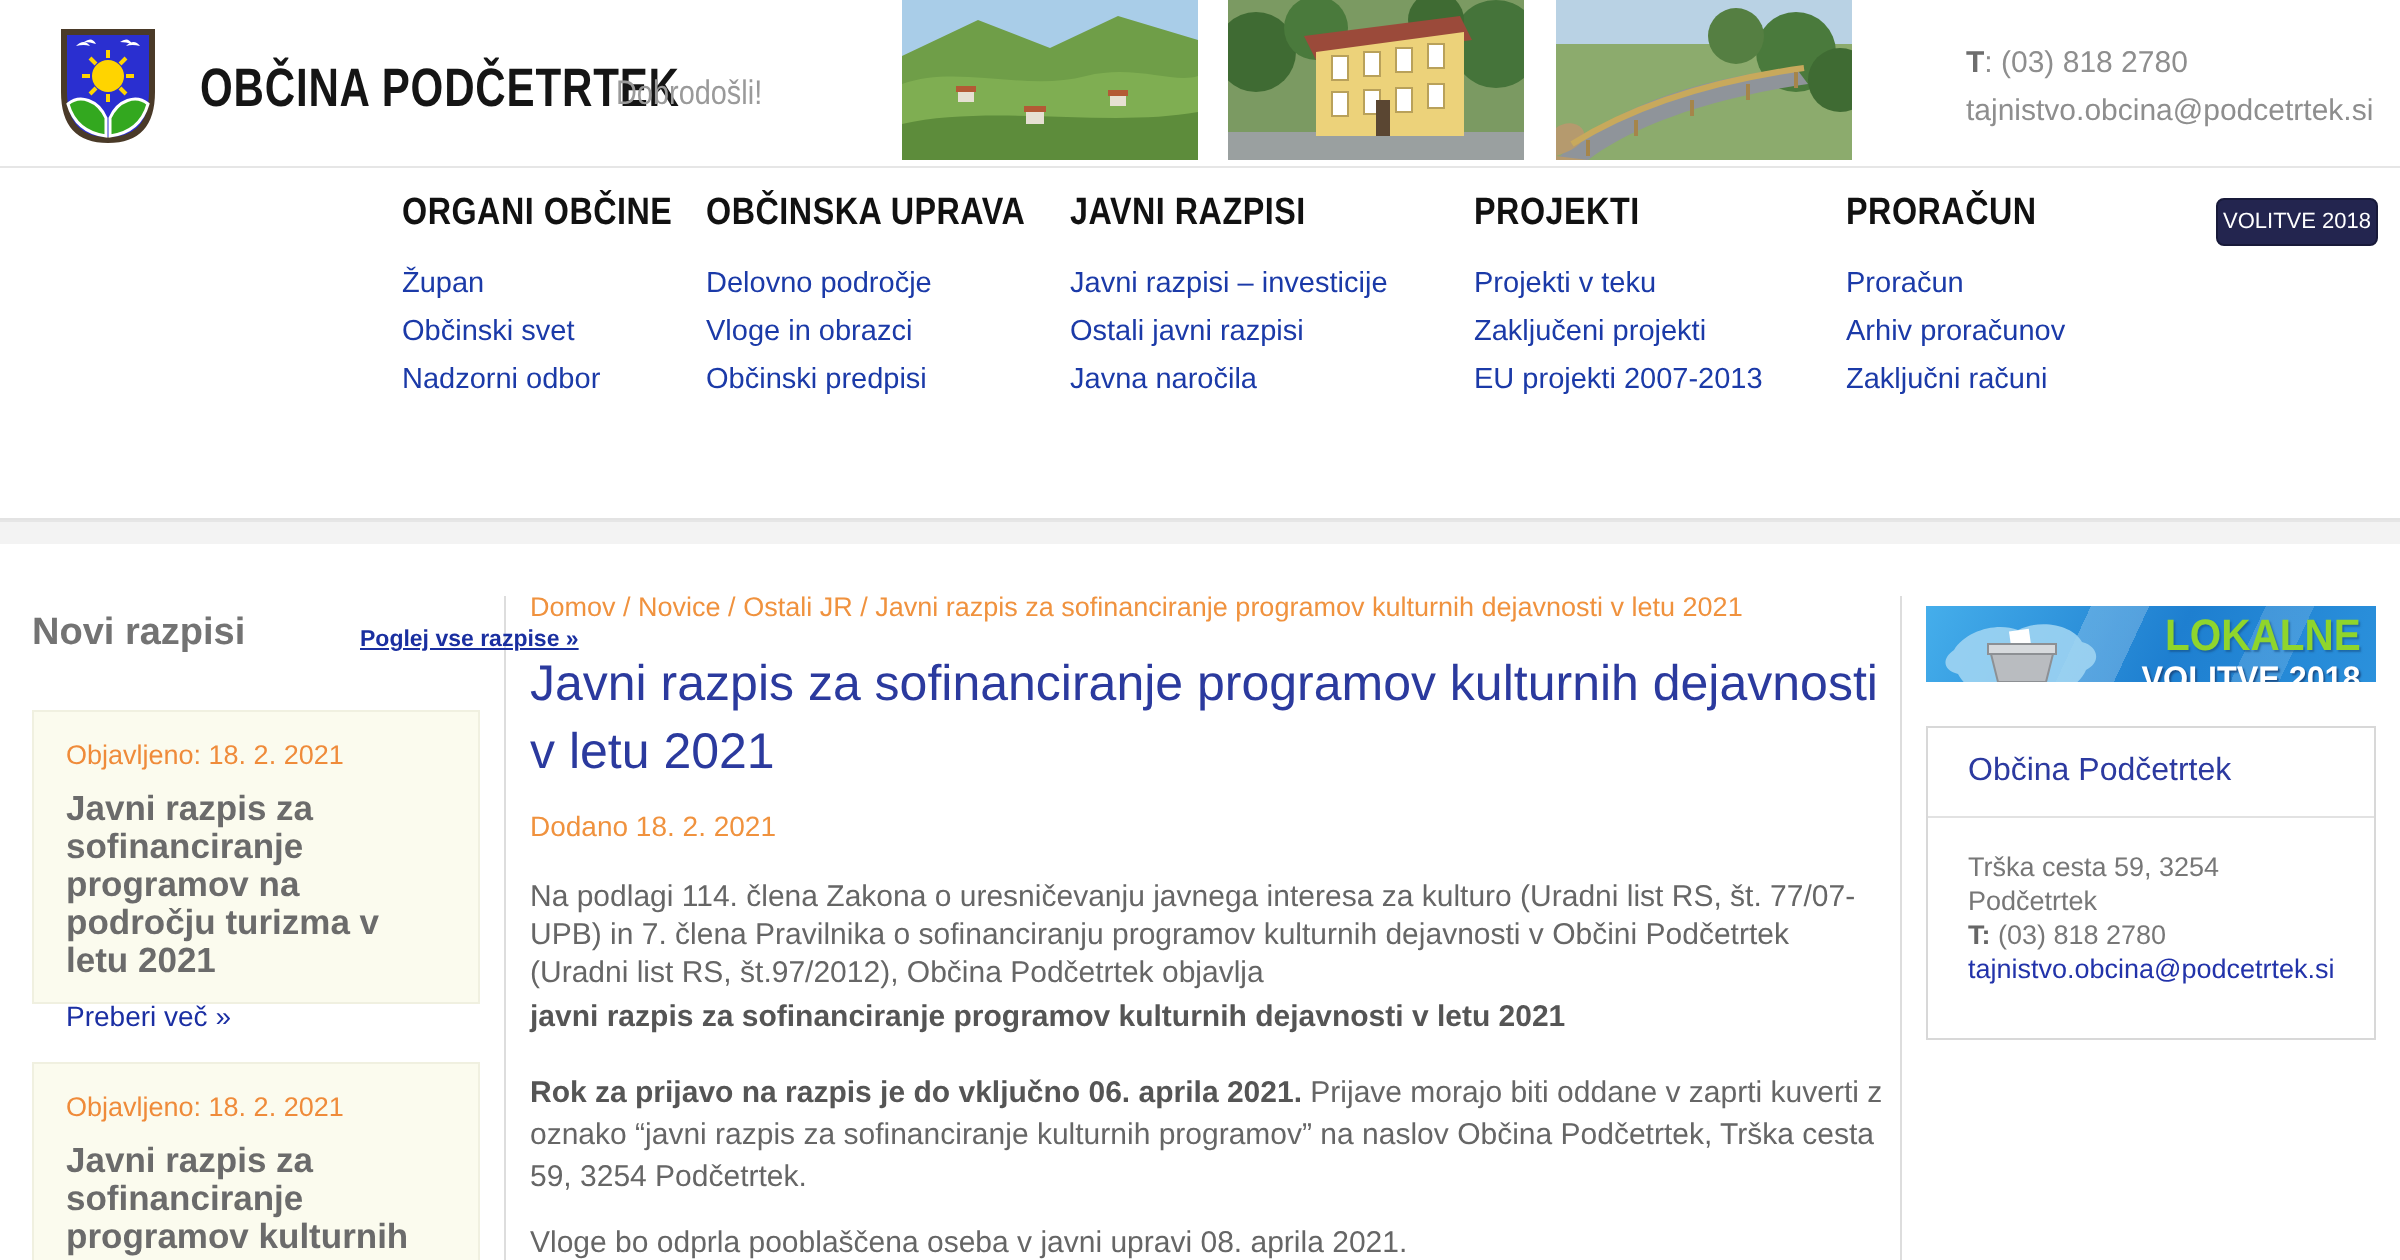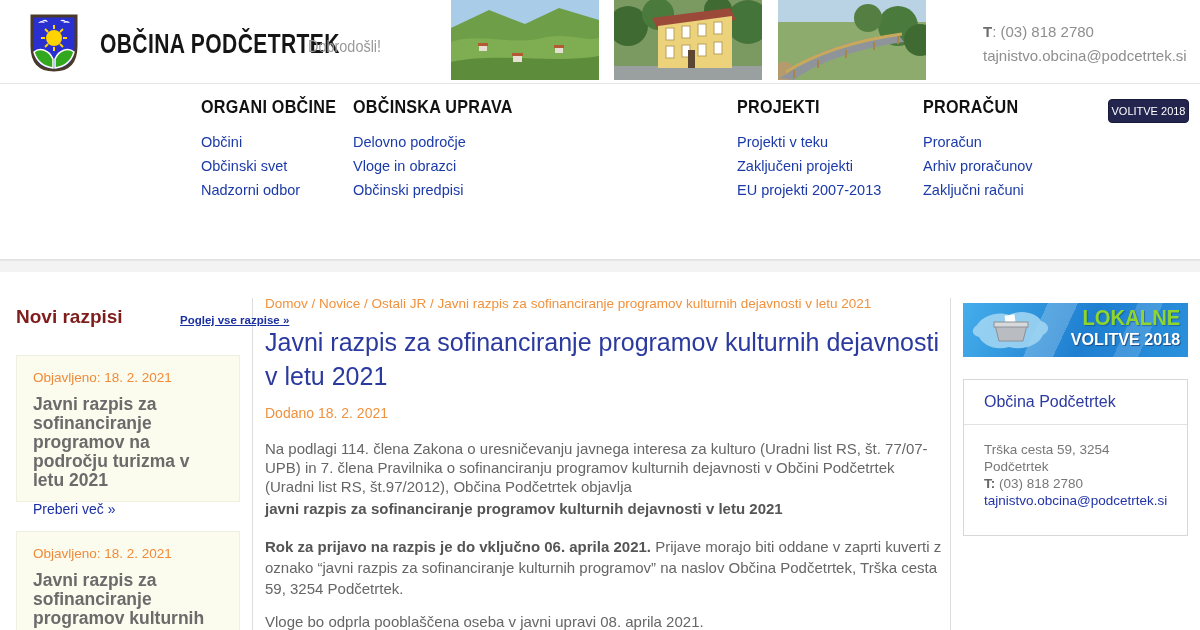--- a/index.html
+++ b/index.html
@@ -25,21 +25,21 @@
   .nav-col a{display:block;font-size:14.5px;color:#1b3aa8;text-decoration:none;line-height:24px;white-space:nowrap;}
   .c0{left:33px;} .c1{left:201px;} .c2{left:353px;} .c3{left:535px;} .c4{left:737px;} .c5{left:923px;}
   .volitve-btn{position:absolute;left:1108px;top:15px;width:79px;height:22px;background:#23254f;border:1px solid #181a3a;border-radius:4px;color:#fff;font-size:11px;line-height:22px;text-align:center;cursor:pointer;white-space:nowrap;}
 
   .band{position:absolute;top:260px;left:0;width:1200px;height:11px;background:#f3f3f3;border-top:1px solid #e6e6e6;}
 
   .vdiv{position:absolute;top:298px;width:1px;height:332px;background:#ddd;}
   .vd1{left:252px;} .vd2{left:950px;}
 
   
-  .sb-title{position:absolute;left:16px;top:306px;font-size:19px;font-weight:bold;color:#7f1d1d;}
+  .sb-title{position:absolute;left:16px;top:306px;font-size:19px;font-weight:bold;color:#737373;}
   .sb-viewall{position:absolute;left:152px;top:314px;width:88px;text-align:right;font-size:11.5px;font-weight:bold;color:#1a2fa0;text-decoration:underline;white-space:nowrap;padding-left:28px;}
   .news-card{position:absolute;left:16px;width:224px;background:#fbfbee;border:1px solid #f0f0e0;box-sizing:border-box;padding:14px 16px;}
   .nc1{top:355px;height:147px;}
   .nc2{top:531px;height:160px;}
   .news-date{font-size:13.5px;color:#ef8b3a;margin:0 0 10px 0;}
   .news-title{font-size:17.5px;font-weight:bold;color:#6b6b6b;line-height:19px;margin:0 0 10px 0;}
   .news-more{font-size:14px;color:#1b2fa3;text-decoration:none;}
 
   
   .main{position:absolute;left:265px;top:296px;width:682px;}
@@ -48,21 +48,21 @@
   .page-title{font-size:25px;font-weight:normal;color:#2b3a9e;line-height:34px;margin:0 0 12px 0;}
   .added-date{font-size:14px;color:#f0923e;margin:0 0 18px 0;}
   .para{font-size:15px;color:#666;line-height:19px;margin:0 0 3px 0;}
   .para-bold{font-size:15px;color:#555;font-weight:bold;line-height:19px;margin:0 0 18px 0;}
   .para3{font-size:15px;color:#666;line-height:21px;margin:0 0 12px 0;}
   .para3 b{color:#555;}
 
   
   .aside{position:absolute;left:963px;top:303px;width:225px;}
   .banner{position:relative;width:225px;overflow:hidden;cursor:pointer;}
-  .banner-volitve{height:54px;margin-bottom:22px;
+  .banner-volitve{height:38px;margin-bottom:22px;
     background:linear-gradient(115deg,#45aeeb 0%,#1e7fd0 55%,#2b91dc 100%);}
   .banner-volitve .streak{position:absolute;inset:0;
     background:linear-gradient(115deg,transparent 0 34%,rgba(255,255,255,.22) 34% 46%,transparent 46% 70%,rgba(255,255,255,.15) 70% 80%,transparent 80%);}
   .bv-map{position:absolute;left:2px;top:2px;}
   .bv-text{position:absolute;right:8px;top:4px;text-align:right;line-height:1;}
   .bv-line1{font-size:22px;font-weight:bold;color:#8fd52c;display:inline-block;transform:scaleX(.92);transform-origin:right center;text-shadow:1px 1px 1px rgba(20,70,120,.5);}
   .bv-line2{font-size:17px;font-weight:bold;color:#ffffff;margin-top:2px;display:inline-block;transform:scaleX(.95);transform-origin:right center;text-shadow:1px 1px 1px #1a4f8a;}
   .banner-corona{height:81px;margin-bottom:21px;background:
     radial-gradient(circle at 86% 28%, #e86a1e 0 14px, rgba(232,106,30,0) 15px),
     radial-gradient(circle at 70% 68%, #ef7a26 0 22px, rgba(232,106,30,0) 23px),
@@ -169,29 +169,35 @@
 
     <div class="hdr-contact">
       <div><b>T</b><span>: (03) 818 2780</span></div>
       <a class="hdr-email" href="#">tajnistvo.obcina@podcetrtek.si</a>
     </div>
   </div>
 
   <div class="nav">
     <div class="nav-col c1">
       <h3>ORGANI OBČINE</h3>
-      <a href="#">Občini</a>
+      <a href="#">Župan</a>
       <a href="#">Občinski svet</a>
       <a href="#">Nadzorni odbor</a>
     </div>
     <div class="nav-col c2">
       <h3>OBČINSKA UPRAVA</h3>
       <a href="#">Delovno področje</a>
       <a href="#">Vloge in obrazci</a>
       <a href="#">Občinski predpisi</a>
+    </div>
+    <div class="nav-col c3">
+      <h3>JAVNI RAZPISI</h3>
+      <a href="#">Javni razpisi – investicije</a>
+      <a href="#">Ostali javni razpisi</a>
+      <a href="#">Javna naročila</a>
     </div>
     <div class="nav-col c4">
       <h3>PROJEKTI</h3>
       <a href="#">Projekti v teku</a>
       <a href="#">Zaključeni projekti</a>
       <a href="#">EU projekti 2007-2013</a>
     </div>
     <div class="nav-col c5">
       <h3>PRORAČUN</h3>
       <a href="#">Proračun</a>

